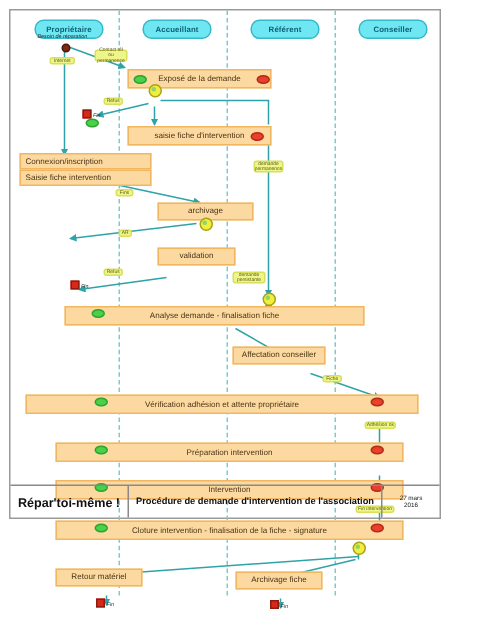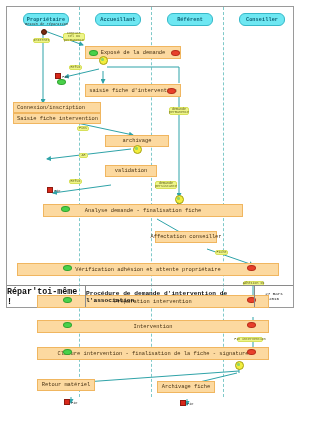--- a/index.html
+++ b/index.html
@@ -2,22 +2,22 @@
 <html><head>
 <meta charset="utf-8">
 <style>
   html,body{margin:0;padding:0;background:#ffffff;}
   body{width:300px;height:424px;overflow:hidden;
        font-family:"Liberation Sans",sans-serif;}
 
   #page{position:relative;width:300px;height:424px;background:#fff;}
 
   
-  #frame{position:absolute;left:6px;top:6px;width:288px;height:302px;
-         border:1px solid #9a9a9a;background:#fff;box-sizing:border-box;font-family:Liberation Mono, monospace;}
+  #frame{position:absolute;left:6px;top:6px;width:288px;height:340px;
+         border:1px solid #9a9a9a;background:#fff;box-sizing:border-box;}
 
   
   .lane-div{position:absolute;top:0;width:0;border-left:1px dashed #7fc9c9;
             height:390px;}
 
   
   .lane-hdr{position:absolute;height:11px;border-radius:6px;
             background:#6ee7f2;border:1px solid #36b8c8;
             display:flex;align-items:center;justify-content:center;
             color:#0d5f73;font-size:5.2px;font-weight:bold;

